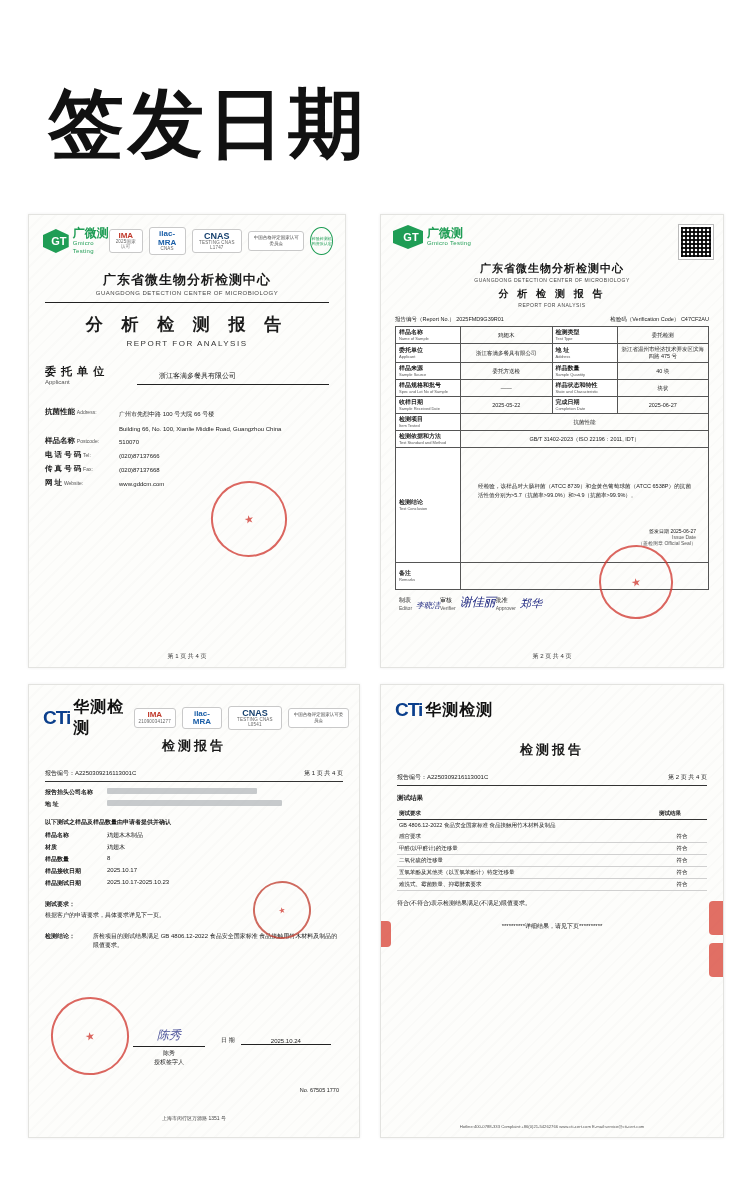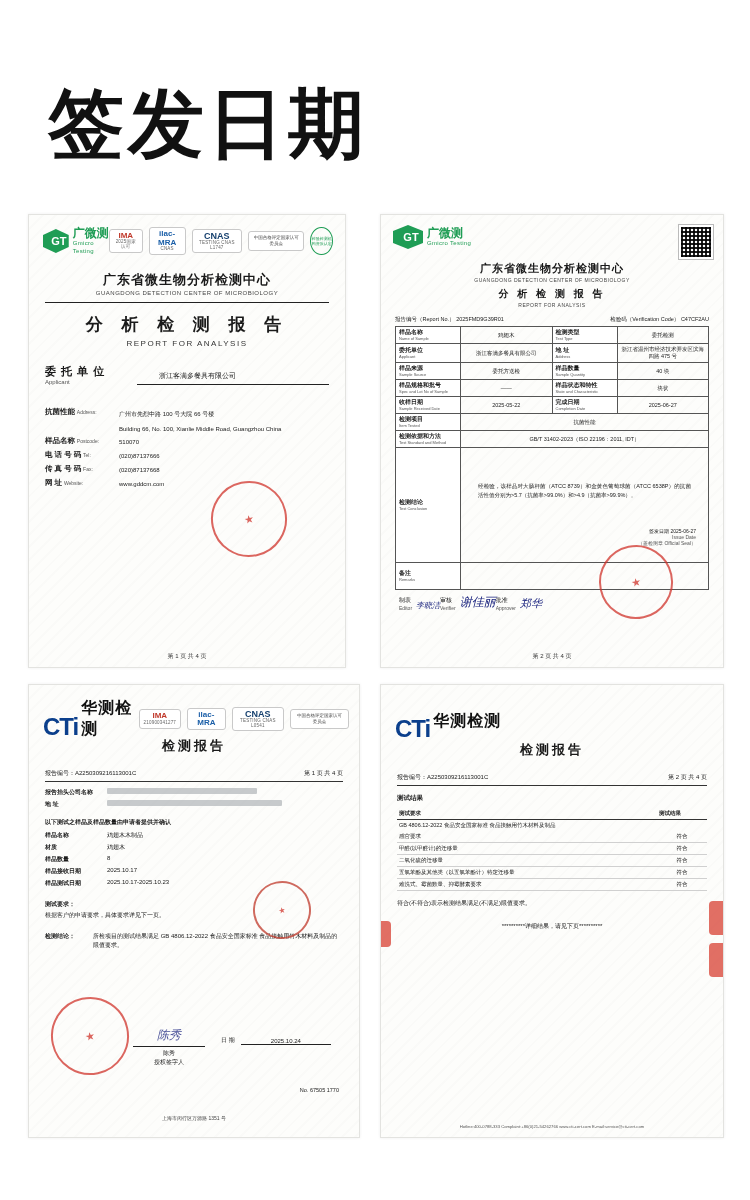--- a/index.html
+++ b/index.html
@@ -75,21 +75,21 @@
   }
   .green-seal{
     width:26px;height:26px;border-radius:50%;
     border:1.5px solid #1f9d55;color:#1f9d55;
     font-size:4px;display:flex;align-items:center;justify-content:center;
     text-align:center;line-height:5px;
   }
 
   
   .cti-logo{display:flex;align-items:center;gap:3px;}
-  .cti-mark{font-size:24px;font-weight:bold;color:#0b3f8c;letter-spacing:-1px;margin-top:16px;}
+  .cti-mark{font-size:19px;font-weight:bold;color:#0b3f8c;letter-spacing:-1px;}
   .cti-cn{font-size:16px;font-weight:bold;color:#111;letter-spacing:1px;}
 
   .rule{height:1px;background:#222;}
   .thin{height:1px;background:#999;}
 
   
   .c-title{text-align:center;font-size:13px;font-weight:bold;letter-spacing:1px;}
   .c-title-en{text-align:center;font-size:6px;color:#444;letter-spacing:.5px;margin-top:1px;}
   .big-title{text-align:center;font-size:17px;font-weight:bold;letter-spacing:7px;margin-top:10px;}
   .big-title-en{text-align:center;font-size:8px;letter-spacing:1.5px;color:#333;margin-top:3px;}

